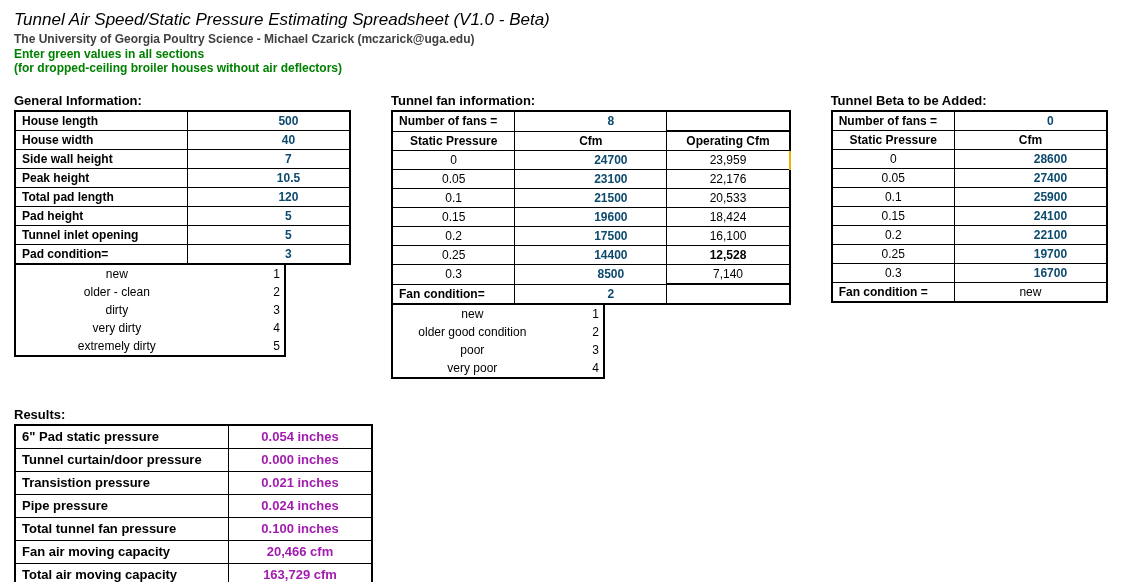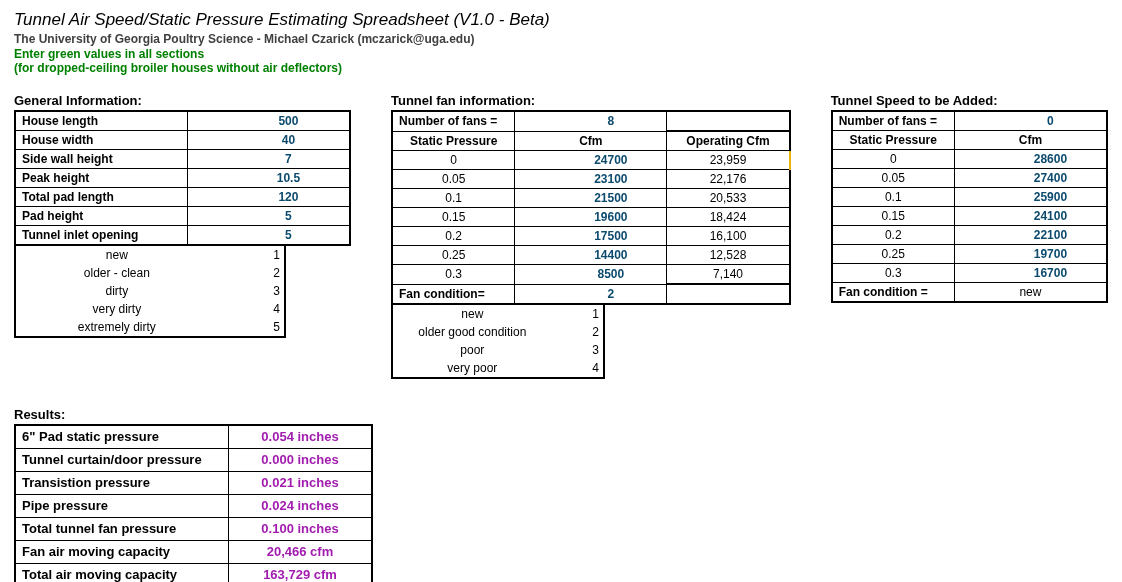--- a/index.html
+++ b/index.html
@@ -109,20 +109,24 @@
             <td class="val-green">120</td>
           </tr>
       <tr>
             <td class="lbl">Pad height</td>
             <td class="val-green">5</td>
           </tr>
       <tr>
             <td class="lbl">Tunnel inlet opening</td>
             <td class="val-green">5</td>
           </tr>
+      <tr>
+            <td class="lbl">Pad condition=</td>
+            <td class="val-green">3</td>
+          </tr>
     </tbody>
       </table>
     <table class="cond-table" style="width:272px;">
       <tbody>
           <tr>
             <td class="cl">new</td>
             <td class="cn">1</td>
           </tr>
       <tr>
             <td class="cl">older - clean</td>
@@ -179,21 +183,21 @@
             <td class="val-plain" style="border-right:2px solid #000;">18,424</td>
           </tr>
       <tr>
             <td class="val-plain">0.2</td>
             <td class="val-green">17500</td>
             <td class="val-plain" style="border-right:2px solid #000;">16,100</td>
           </tr>
       <tr>
             <td class="val-plain">0.25</td>
             <td class="val-green">14400</td>
-            <td class="val-plain" style="border-right:2px solid #000;">12,528</td>
+            <td class="val-plain" style="border-right:2px solid #000;font-weight:bold;">12,528</td>
           </tr>
       <tr>
             <td class="val-plain">0.3</td>
             <td class="val-green">8500</td>
             <td class="val-plain" style="border-right:2px solid #000;border-bottom:2px solid #000;">7,140</td>
           </tr>
       <tr>
         <td class="lbl">Fan condition=</td>
         <td class="val-green">2</td>
         <td style="border:none;"></td>
@@ -216,21 +220,21 @@
           </tr>
       <tr>
             <td class="cl">very poor</td>
             <td class="cn">4</td>
           </tr>
     </tbody>
       </table>
   </div>
 
   <div class="col">
-    <div class="section-head">Tunnel Speed to be Added:</div>
+    <div class="section-head">Tunnel Beta to be Added:</div>
     <table class="boxed">
       <tbody>
           <tr>
         <td class="lbl fan-sp">Number of fans =</td>
         <td class="val-green fan-cfm">0</td>
       </tr>
       <tr>
         <td class="hdr">Static Pressure</td>
         <td class="hdr">Cfm</td>
       </tr>

